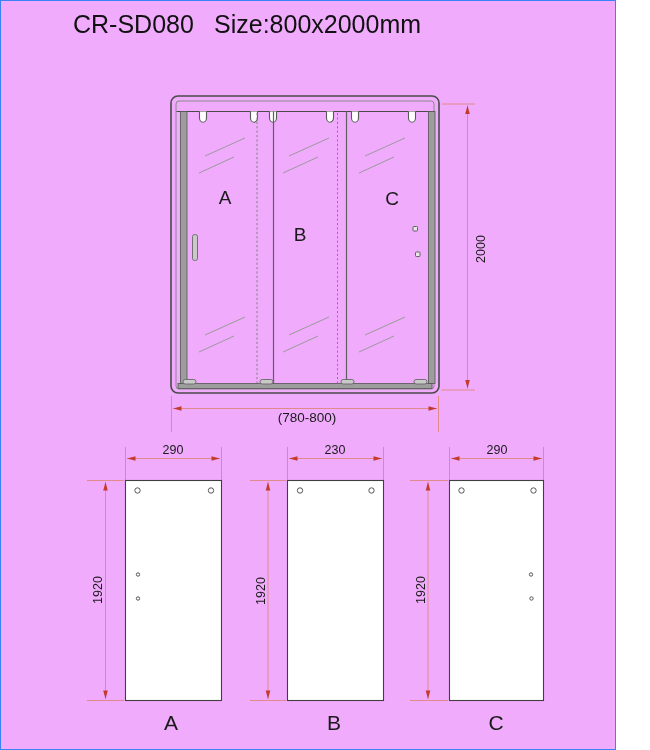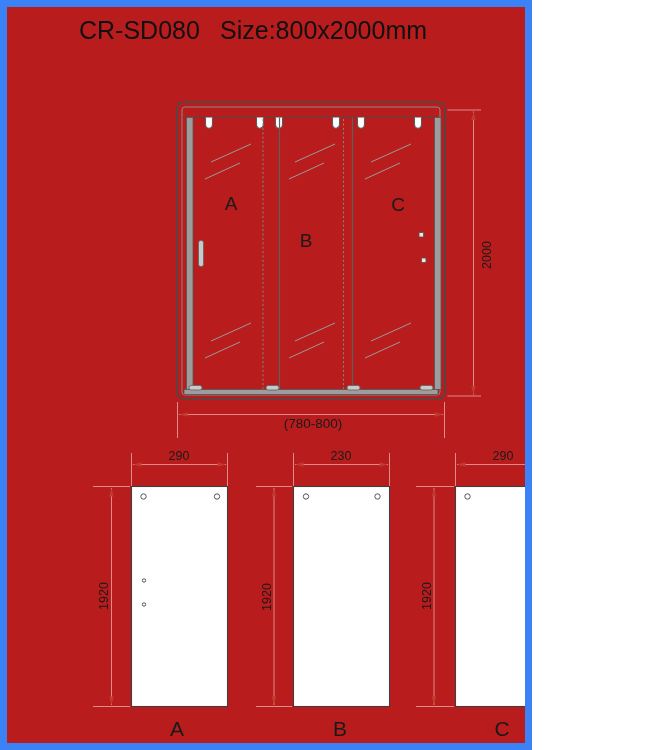--- a/index.html
+++ b/index.html
@@ -1,22 +1,22 @@
 <!DOCTYPE html>
 <html style="--outline: #4a4a4a; --frame-fill: #9d9d9d; --dim-line: #e08a8a; --dim-arrow: #c23b2e; --text: #1a1a1a;"><head>
 <meta charset="utf-8">
 <style>
   html,body { margin:0; padding:0; background:#ffffff; }
   body { font-family:"Liberation Sans", sans-serif; }
   #canvas {
     position:relative;
-    width:532px; height:750px;
-    background:#b91c1c;
+    width:616px; height:750px;
+    background:#f0abfc;
     box-sizing:border-box;
-    border:7px solid #3b82f6;
+    border:1px solid #3b82f6;
     overflow:hidden;
   }
   svg { position:absolute; left:0; top:0; }
   svg text { font-family:"Liberation Sans", sans-serif; }
 
   
   .ln        { stroke:var(--outline,#4a4a4a); fill:none; }
   .ln-thin   { stroke:#8a8a8a; fill:none; }
   .bar       { fill:var(--frame-fill,#9d9d9d); stroke:#555; stroke-width:0.8; }
   .hw        { fill:#c9c9c9; stroke:#666; stroke-width:0.9; }

